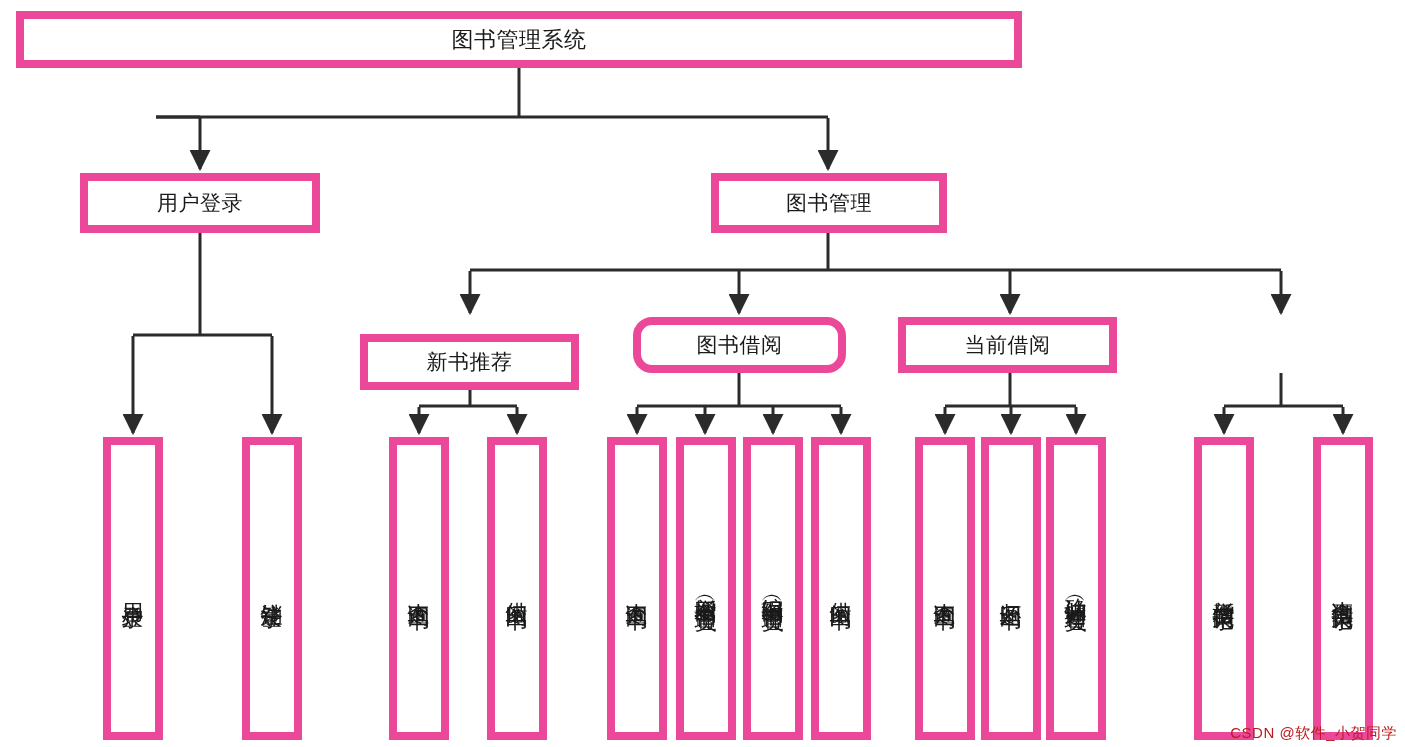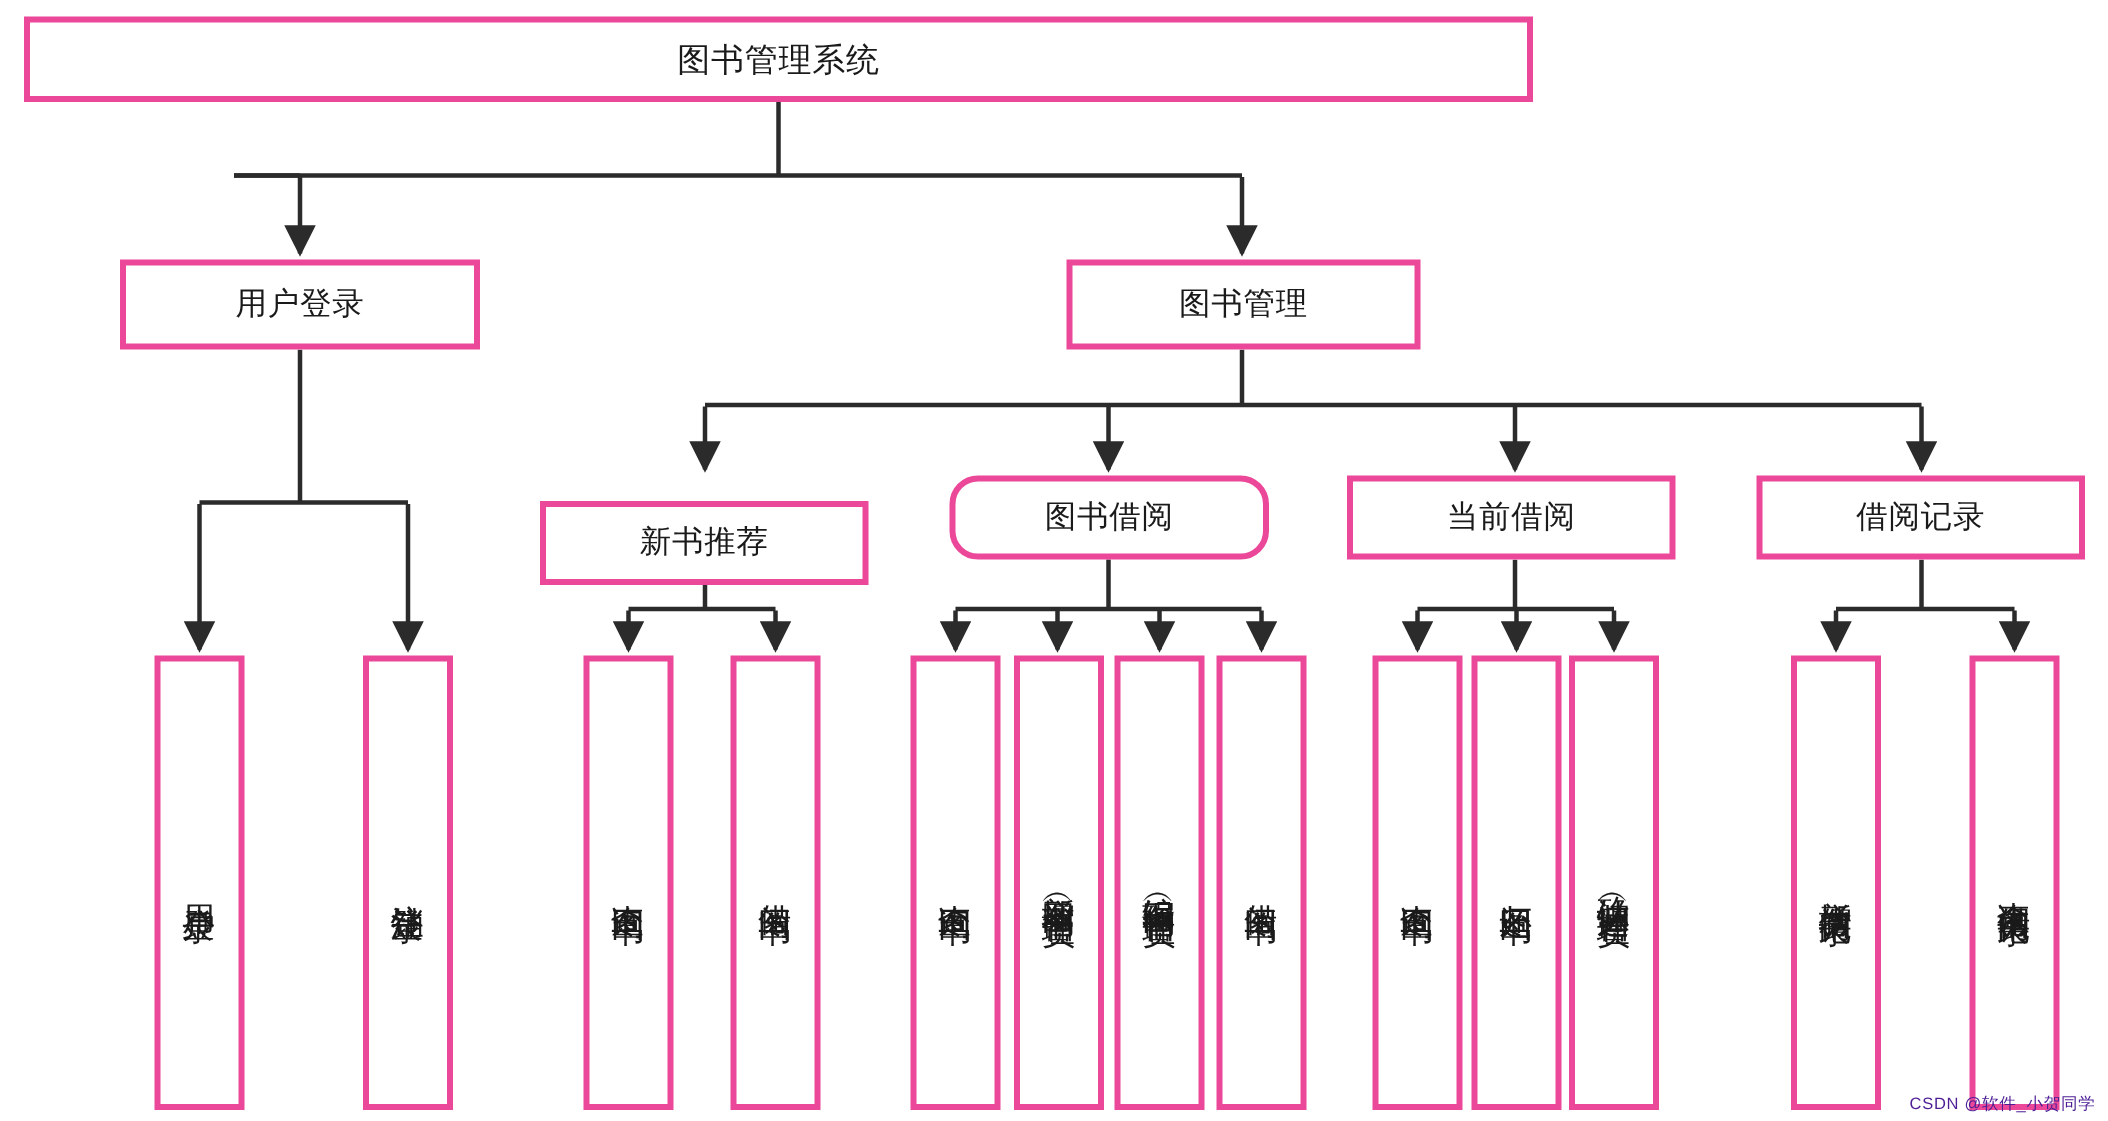--- a/index.html
+++ b/index.html
@@ -21,21 +21,21 @@
     position: absolute;
     left: 0;
     top: 0;
     width: 1405px;
     height: 747px;
     pointer-events: none;
   }
   .node {
     position: absolute;
     box-sizing: border-box;
-    border: 4px solid #ec4899;
+    border: 8px solid #ec4899;
     background: #ffffff;
     display: flex;
     align-items: center;
     justify-content: center;
     color: #1a1a1a;
     z-index: 2;
   }
   .node-label {
     display: block;
     text-align: center;
@@ -62,22 +62,22 @@
     font-size: 22px;
     line-height: 1.05;
     letter-spacing: 2px;
     max-height: 270px;
     white-space: normal;
   }
   #watermark {
     position: absolute;
     right: 8px;
     bottom: 4px;
-    font-size: 11px;
-    color: #4c1d95;
+    font-size: 15px;
+    color: #b91c1c;
     letter-spacing: 0.5px;
     z-index: 5;
     white-space: nowrap;
   }
 </style>
 </head>
 <body>
 
 <div id="canvas">
 
@@ -146,23 +146,20 @@
 
   <div class="node horiz" style="left:360px; top:317px; width:219px; height:56px;margin-top:17px;">
     <span class="node-label">新书推荐</span>
   </div>
   <div class="node horiz" style="left:633px; top:317px; width:213px; height:56px;border-radius:19px;">
     <span class="node-label">图书借阅</span>
   </div>
   <div class="node horiz" style="left:898px; top:317px; width:219px; height:56px;">
     <span class="node-label">当前借阅</span>
   </div>
-  <div class="node horiz" style="left:1171px; top:317px; width:219px; height:56px;">
-    <span class="node-label">借阅记录</span>
-  </div>
 
   <div class="node vert" style="left:103px; top:437px; width:60px; height:303px;">
     <span class="node-label">用户登录</span>
   </div>
   <div class="node vert" style="left:242px; top:437px; width:60px; height:303px;">
     <span class="node-label">注销登录</span>
   </div>
 
   <div class="node vert" style="left:389px; top:437px; width:60px; height:303px;">
     <span class="node-label">查询图书</span>

